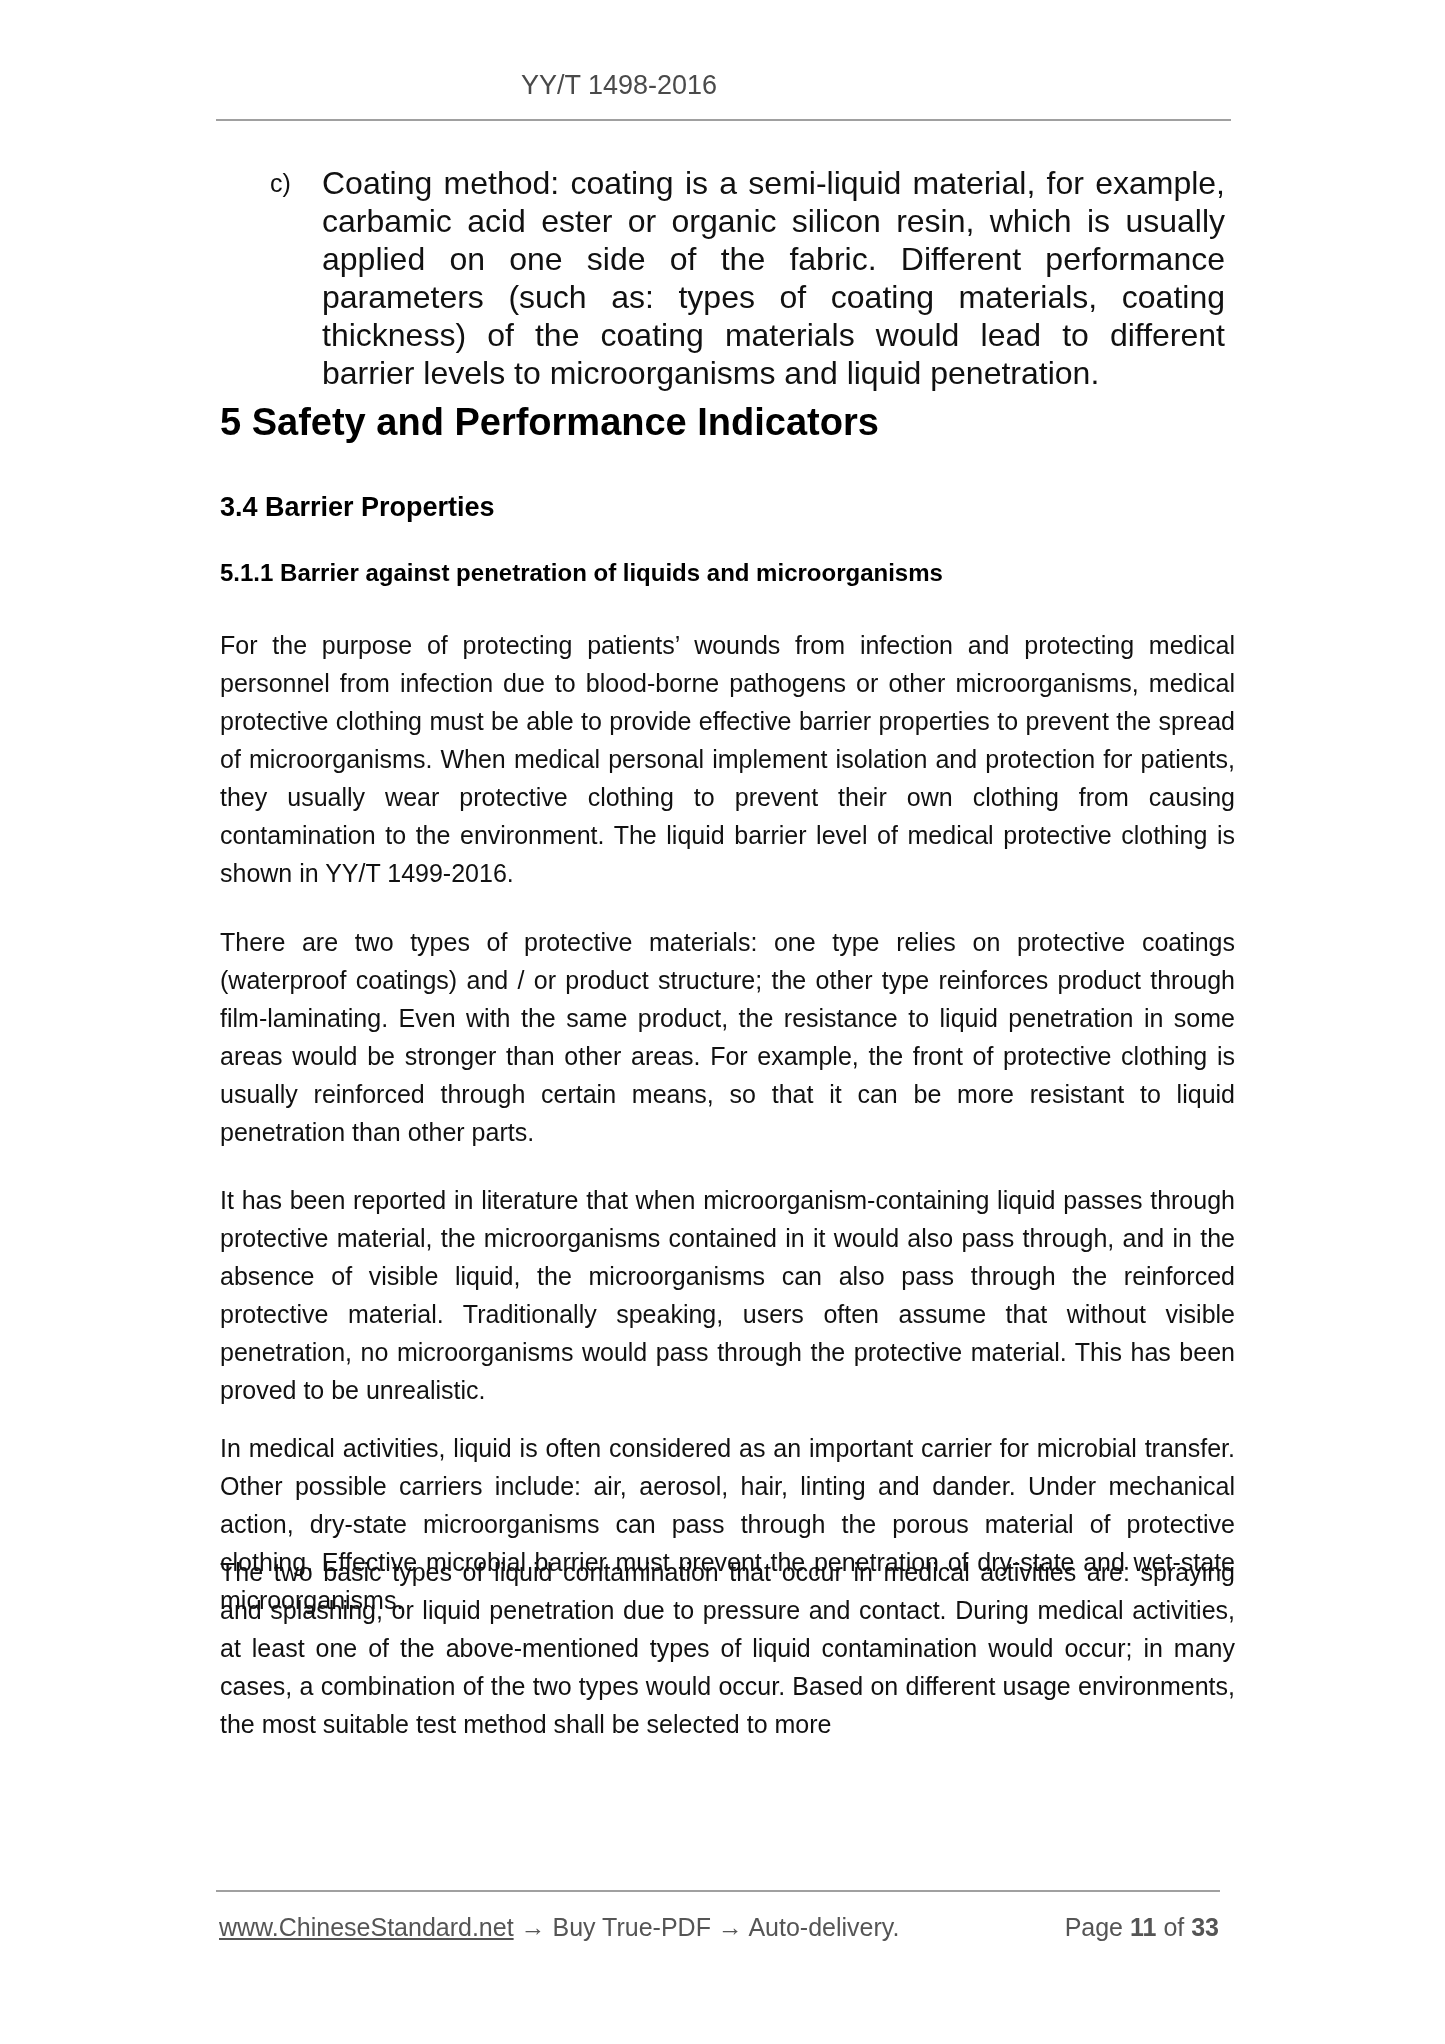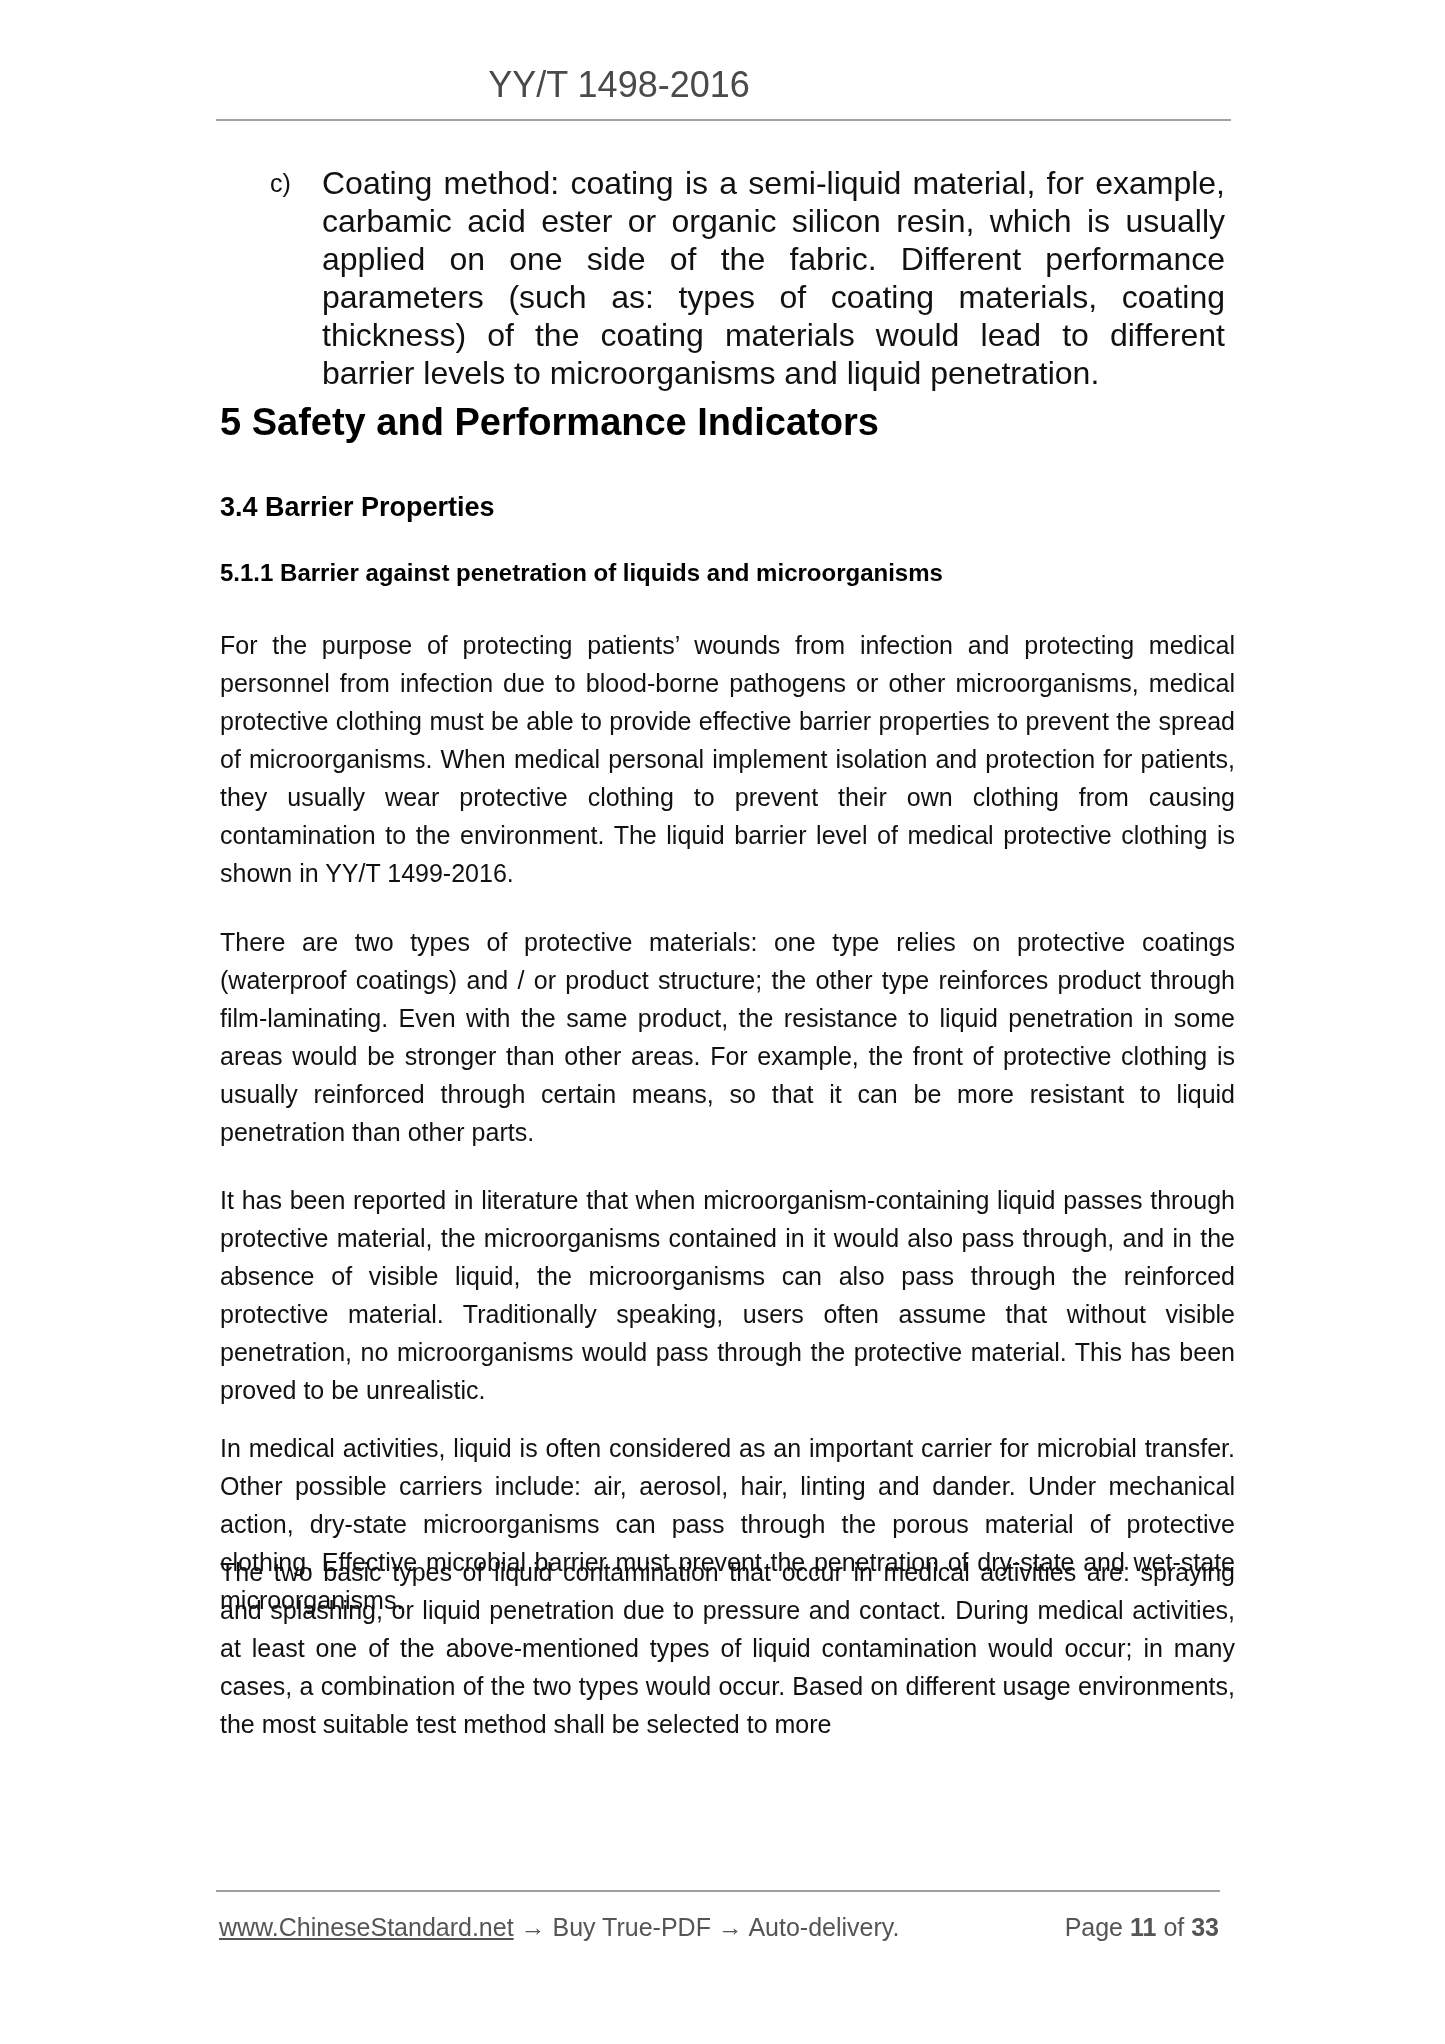--- a/index.html
+++ b/index.html
@@ -1,20 +1,20 @@
 <!DOCTYPE html>
 <html><head>
 <meta charset="utf-8">
 <style>
   html, body { margin: 0; padding: 0; background: #ffffff; }
   body { width: 1445px; height: 2044px; position: relative; overflow: hidden;
          font-family: "Liberation Sans", sans-serif; color: #111; }
   .abs { position: absolute; }
   .header-text { left: 0; width: 1238px; top: 68px; text-align: center;
-                 font-size: 36px; color: #4a4a4a; line-height: 34px; }
+                 font-size: 27px; color: #4a4a4a; line-height: 34px; }
   .rule { height: 0; border-top: 2px solid #a0a0a0; }
   .header-rule { left: 216px; width: 1015px; top: 119px; }
   .footer-rule { left: 216px; width: 1004px; top: 1890px; }
   .item { left: 220px; width: 1015px; top: 164px; }
   .item-label { position: absolute; left: 50px; top: 0; font-size: 25px; line-height: 38px; }
   .item-text { position: absolute; left: 102px; width: 903px; top: 0;
                font-size: 32px; line-height: 38px; text-align: justify; }
   .h1 { left: 220px; top: 398px; font-size: 38px; font-weight: bold; line-height: 48px; color: #000; text-align: center; }
   .h2 { left: 220px; top: 490px; font-size: 27px; font-weight: bold; line-height: 34px; color: #000; }
   .h3 { left: 220px; top: 558px; font-size: 24px; font-weight: bold; line-height: 30px; color: #000; }

